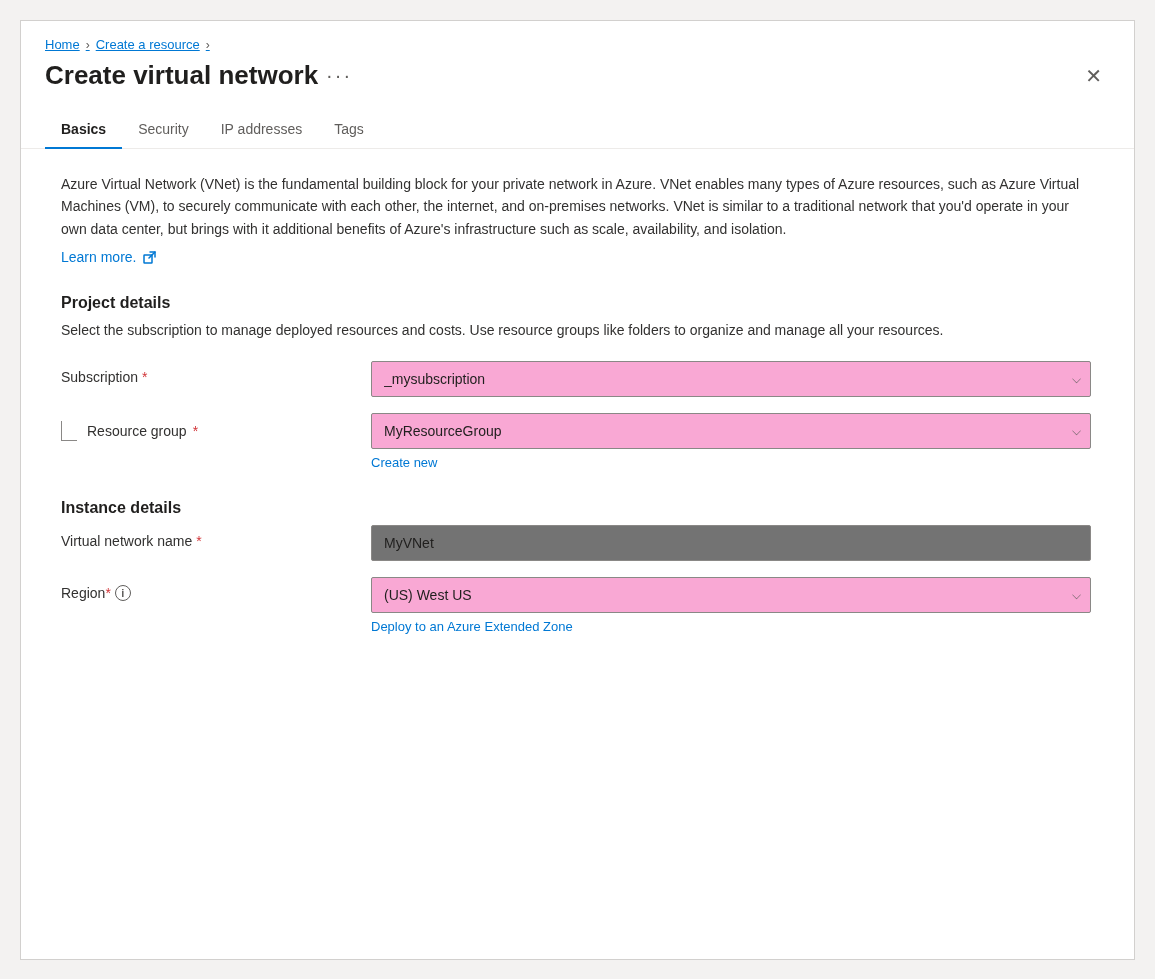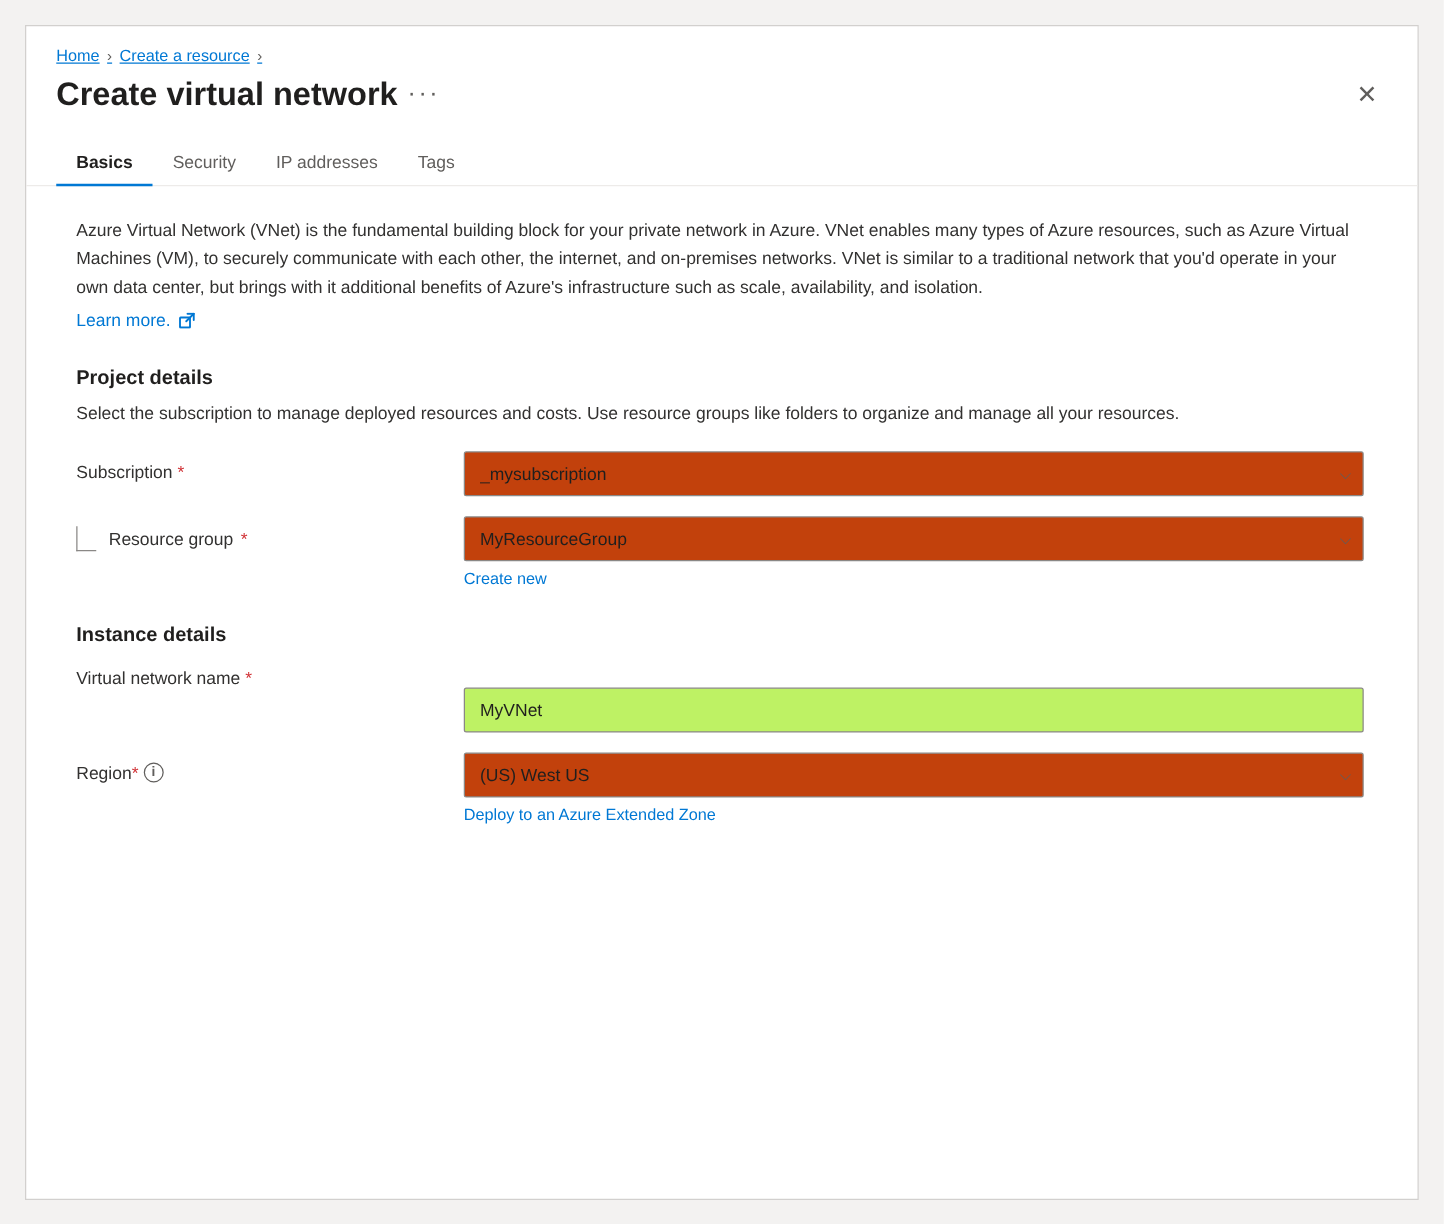--- a/index.html
+++ b/index.html
@@ -203,21 +203,21 @@
     }
 
     .dropdown-container select {
       width: 100%;
       height: 36px;
       border: 1px solid #8a8886;
       border-radius: 2px;
       padding: 0 32px 0 12px;
       font-size: 14px;
       color: #201f1e;
-      background: #c2410c;
+      background: #f9a8d4;
       appearance: none;
       cursor: pointer;
     }
 
     .dropdown-arrow {
       position: absolute;
       right: 10px;
       top: 50%;
       transform: translateY(-50%);
       pointer-events: none;
@@ -235,22 +235,21 @@
     }
 
     .text-input {
       width: 100%;
       height: 36px;
       border: 1px solid #8a8886;
       border-radius: 2px;
       padding: 0 12px;
       font-size: 14px;
       color: #201f1e;
-      background: #bef264;
-      margin-top: 24px;
+      background: #737373;
     }
 
     .info-icon {
       display: inline-flex;
       align-items: center;
       justify-content: center;
       width: 16px;
       height: 16px;
       border-radius: 50%;
       border: 1.5px solid #605e5c;

